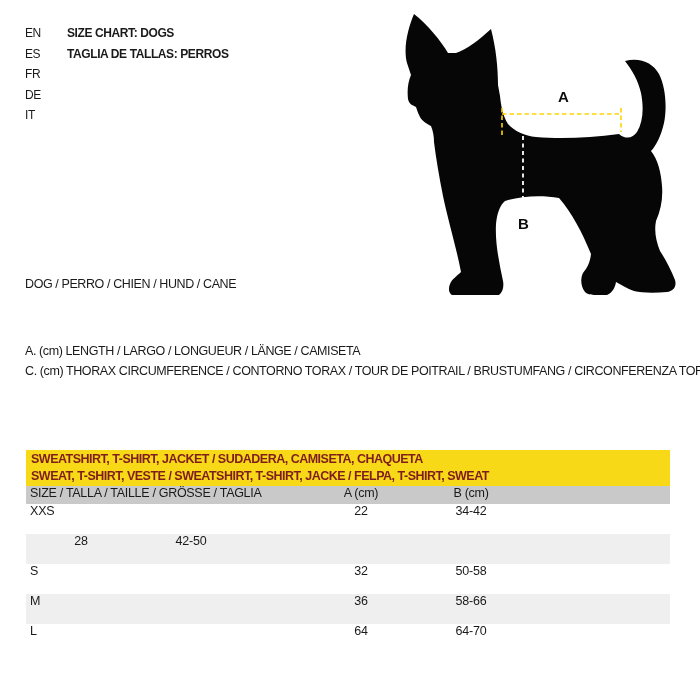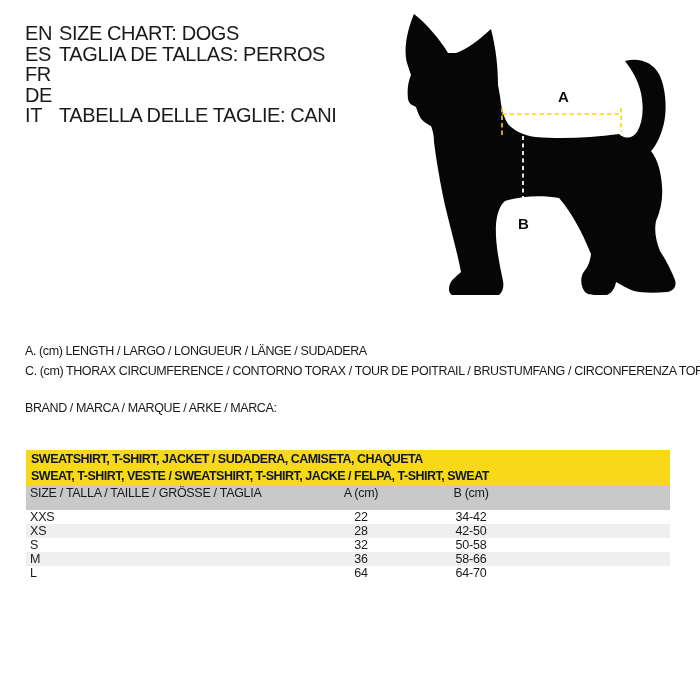--- a/index.html
+++ b/index.html
@@ -15,23 +15,23 @@
   body{
     font-family:"Liberation Sans", sans-serif;
     color:var(--ink);
     width:700px;height:700px;position:relative;overflow:hidden;
   }
   .page{position:absolute;inset:0;width:700px;height:700px;background:#fff;}
 
   
   .lang-list{position:absolute;left:25px;top:23px;}
   .lang-row{display:flex;height:20.5px;line-height:20.5px;
-    font-size:20px;letter-spacing:-0.4px;white-space:nowrap;}
+    font-size:12px;letter-spacing:-0.4px;white-space:nowrap;gap:8px;}
   .lang-code{width:34px;flex:0 0 34px;}
-  .lang-label{flex:1;}
+  .lang-label{flex:1;font-weight:bold;}
 
   
   .dog-figure{position:absolute;left:390px;top:0;width:310px;height:300px;}
   .dog-figure svg{display:block;width:310px;height:300px;}
   .dog-path{fill:var(--figure-black);}
   .guide-a{stroke:var(--dash-yellow);stroke-width:1.6;stroke-dasharray:4.5 3;fill:none;}
   .guide-b{stroke:#ffffff;stroke-width:1.8;stroke-dasharray:4 3.5;fill:none;}
   .guide-label{font-family:"Liberation Sans",sans-serif;font-weight:bold;
     font-size:15px;fill:#0c0c0c;}
 
@@ -40,29 +40,29 @@
     font-size:12.5px;letter-spacing:-0.4px;line-height:16px;}
   .note-animal{top:276px;}
   .note-measure-a{top:343px;}
   .note-measure-c{top:363px;}
   .note-brand{top:400px;}
 
   
   .size-table{position:absolute;left:26px;top:450px;width:644px;}
   .band{background:var(--accent-yellow);padding:1px 0 1px 5px;}
   .band-line{font-weight:bold;font-size:12.5px;letter-spacing:-0.5px;
-    line-height:17px;white-space:nowrap;color:#0f172a;}
+    line-height:17px;white-space:nowrap;color:#7f1d1d;}
   .trow{display:flex;align-items:stretch;}
   .trow .c-size{flex:0 0 280px;text-align:left;padding-left:4px;}
   .trow .c-a{flex:0 0 110px;text-align:center;}
   .trow .c-b{flex:0 0 110px;text-align:center;}
   .trow .c-fill{flex:1;}
-  .thead{background:var(--header-gray);height:24px;line-height:15px;
+  .thead{background:var(--header-gray);height:18px;line-height:15px;
     font-size:12.5px;letter-spacing:-0.3px;}
-  .tdata{height:14px;line-height:15.5px;font-size:12.5px;letter-spacing:-0.2px;}
+  .tdata{height:30px;line-height:15.5px;font-size:12.5px;letter-spacing:-0.2px;}
   .tdata.striped{background:var(--stripe-gray);}
 </style>
 </head>
 <body>
 
 <div class="page">
 
   <div class="lang-list">
     <div class="lang-row">
       <span class="lang-code">EN</span>
@@ -73,21 +73,20 @@
       <span class="lang-label">TAGLIA DE TALLAS: PERROS</span>
     </div>
     <div class="lang-row">
       <span class="lang-code">FR</span>
     </div>
     <div class="lang-row">
       <span class="lang-code">DE</span>
     </div>
     <div class="lang-row">
       <span class="lang-code">IT</span>
-      <span class="lang-label">TABELLA DELLE TAGLIE: CANI</span>
     </div>
   </div>
 
   <div class="dog-figure">
     <svg viewBox="390 0 310 300">
       <path class="dog-path" d="
         M 414 14
         C 408 28 403 48 407 63
         L 411 75
         C 408 82 407 90 408 99
@@ -134,43 +133,42 @@
         Z"></path>
       <line class="guide-a" x1="502" y1="114" x2="621" y2="114"></line>
       <line class="guide-a" x1="502" y1="108" x2="502" y2="136"></line>
       <line class="guide-a" x1="621" y1="108" x2="621" y2="132"></line>
       <line class="guide-b" x1="523" y1="136" x2="523" y2="204"></line>
       <text class="guide-label" x="558" y="102">A</text>
       <text class="guide-label" x="518" y="229">B</text>
     </svg>
   </div>
 
-  <div class="note note-measure-a">A. (cm) LENGTH / LARGO / LONGUEUR / LÄNGE / SUDADERA</div>
+  <div class="note note-animal">DOG / PERRO / CHIEN / HUND / CANE</div>
+  <div class="note note-measure-a">A. (cm) LENGTH / LARGO / LONGUEUR / LÄNGE / CAMISETA</div>
   <div class="note note-measure-c">C. (cm) THORAX CIRCUMFERENCE / CONTORNO TORAX / TOUR DE POITRAIL / BRUSTUMFANG / CIRCONFERENZA TORACE</div>
-  <div class="note note-brand">BRAND / MARCA / MARQUE / ARKE / MARCA:</div>
 
   <div class="size-table">
     <div class="band">
       <div class="band-line">SWEATSHIRT, T-SHIRT, JACKET / SUDADERA, CAMISETA, CHAQUETA</div>
       <div class="band-line">SWEAT, T-SHIRT, VESTE / SWEATSHIRT, T-SHIRT, JACKE / FELPA, T-SHIRT, SWEAT</div>
     </div>
     <div class="trow thead">
       <span class="c-size">SIZE / TALLA / TAILLE / GRÖSSE / TAGLIA</span>
       <span class="c-a">A (cm)</span>
       <span class="c-b">B (cm)</span>
       <span class="c-fill"></span>
     </div>
     <div class="trow tdata">
       <span class="c-size">XXS</span>
       <span class="c-a">22</span>
       <span class="c-b">34-42</span>
       <span class="c-fill"></span>
     </div>
     <div class="trow tdata striped">
-      <span class="c-size">XS</span>
       <span class="c-a">28</span>
       <span class="c-b">42-50</span>
       <span class="c-fill"></span>
     </div>
     <div class="trow tdata">
       <span class="c-size">S</span>
       <span class="c-a">32</span>
       <span class="c-b">50-58</span>
       <span class="c-fill"></span>
     </div>

